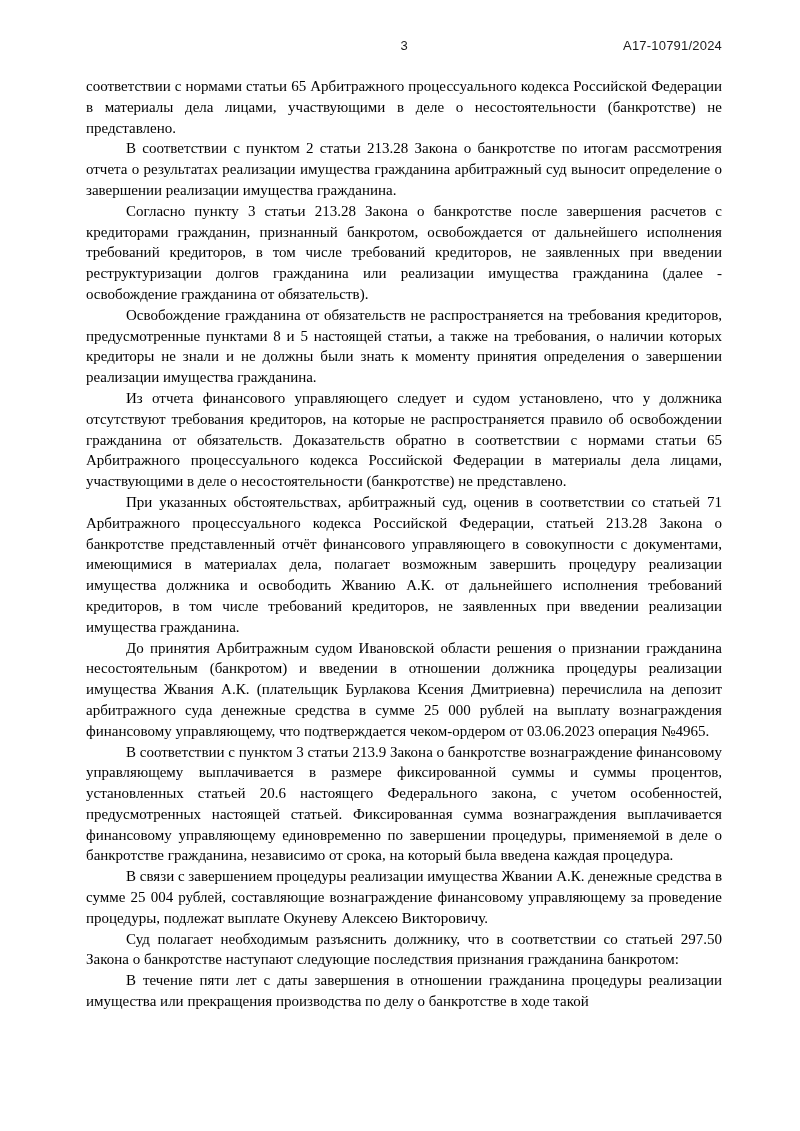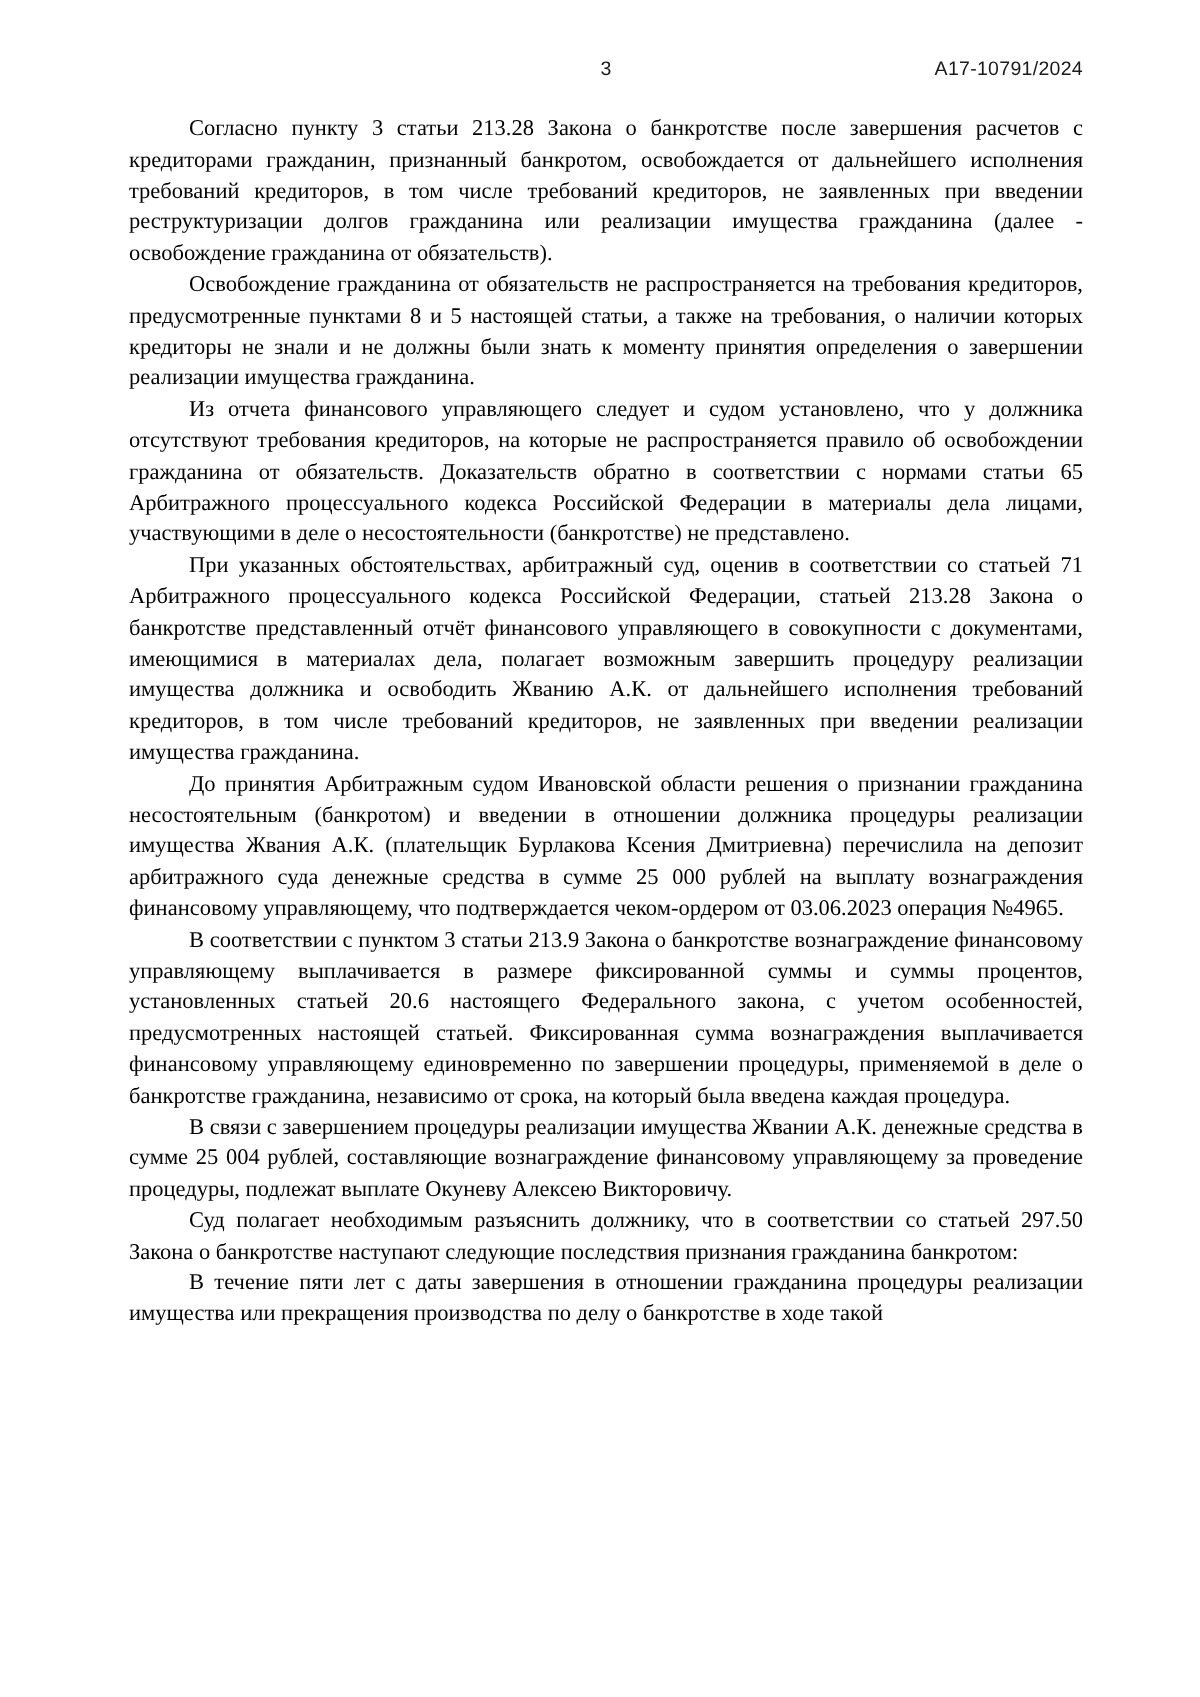--- a/index.html
+++ b/index.html
@@ -56,20 +56,22 @@
 <body>
 
 <div class="page">
 
   <div class="page-header">
     <span class="page-number">3</span>
     <span class="case-number">А17-10791/2024</span>
   </div>
 
   <div class="doc-body">
+    <p class="continuation">соответствии с нормами статьи 65 Арбитражного процессуального кодекса Российской Федерации в материалы дела лицами, участвующими в деле о несостоятельности (банкротстве) не представлено.</p>
+    <p>В соответствии с пунктом 2 статьи 213.28 Закона о банкротстве по итогам рассмотрения отчета о результатах реализации имущества гражданина арбитражный суд выносит определение о завершении реализации имущества гражданина.</p>
     <p>Согласно пункту 3 статьи 213.28 Закона о банкротстве после завершения расчетов с кредиторами гражданин, признанный банкротом, освобождается от дальнейшего исполнения требований кредиторов, в том числе требований кредиторов, не заявленных при введении реструктуризации долгов гражданина или реализации имущества гражданина (далее - освобождение гражданина от обязательств).</p>
     <p>Освобождение гражданина от обязательств не распространяется на требования кредиторов, предусмотренные пунктами 8 и 5 настоящей статьи, а также на требования, о наличии которых кредиторы не знали и не должны были знать к моменту принятия определения о завершении реализации имущества гражданина.</p>
     <p>Из отчета финансового управляющего следует и судом установлено, что у должника отсутствуют требования кредиторов, на которые не распространяется правило об освобождении гражданина от обязательств. Доказательств обратно в соответствии с нормами статьи 65 Арбитражного процессуального кодекса Российской Федерации в материалы дела лицами, участвующими в деле о несостоятельности (банкротстве) не представлено.</p>
     <p>При указанных обстоятельствах, арбитражный суд, оценив в соответствии со статьей 71 Арбитражного процессуального кодекса Российской Федерации, статьей 213.28 Закона о банкротстве представленный отчёт финансового управляющего в совокупности с документами, имеющимися в материалах дела, полагает возможным завершить процедуру реализации имущества должника и освободить Жванию А.К. от дальнейшего исполнения требований кредиторов, в том числе требований кредиторов, не заявленных при введении реализации имущества гражданина.</p>
     <p>До принятия Арбитражным судом Ивановской области решения о признании гражданина несостоятельным (банкротом) и введении в отношении должника процедуры реализации имущества Жвания А.К. (плательщик Бурлакова Ксения Дмитриевна) перечислила на депозит арбитражного суда денежные средства в сумме 25 000 рублей на выплату вознаграждения финансовому управляющему, что подтверждается чеком-ордером от 03.06.2023 операция №4965.</p>
     <p>В соответствии с пунктом 3 статьи 213.9 Закона о банкротстве вознаграждение финансовому управляющему выплачивается в размере фиксированной суммы и суммы процентов, установленных статьей 20.6 настоящего Федерального закона, с учетом особенностей, предусмотренных настоящей статьей. Фиксированная сумма вознаграждения выплачивается финансовому управляющему единовременно по завершении процедуры, применяемой в деле о банкротстве гражданина, независимо от срока, на который была введена каждая процедура.</p>
     <p>В связи с завершением процедуры реализации имущества Жвании А.К. денежные средства в сумме 25 004 рублей, составляющие вознаграждение финансовому управляющему за проведение процедуры, подлежат выплате Окуневу Алексею Викторовичу.</p>
     <p>Суд полагает необходимым разъяснить должнику, что в соответствии со статьей 297.50 Закона о банкротстве наступают следующие последствия признания гражданина банкротом:</p>
     <p>В течение пяти лет с даты завершения в отношении гражданина процедуры реализации имущества или прекращения производства по делу о банкротстве в ходе такой</p>
   </div>

